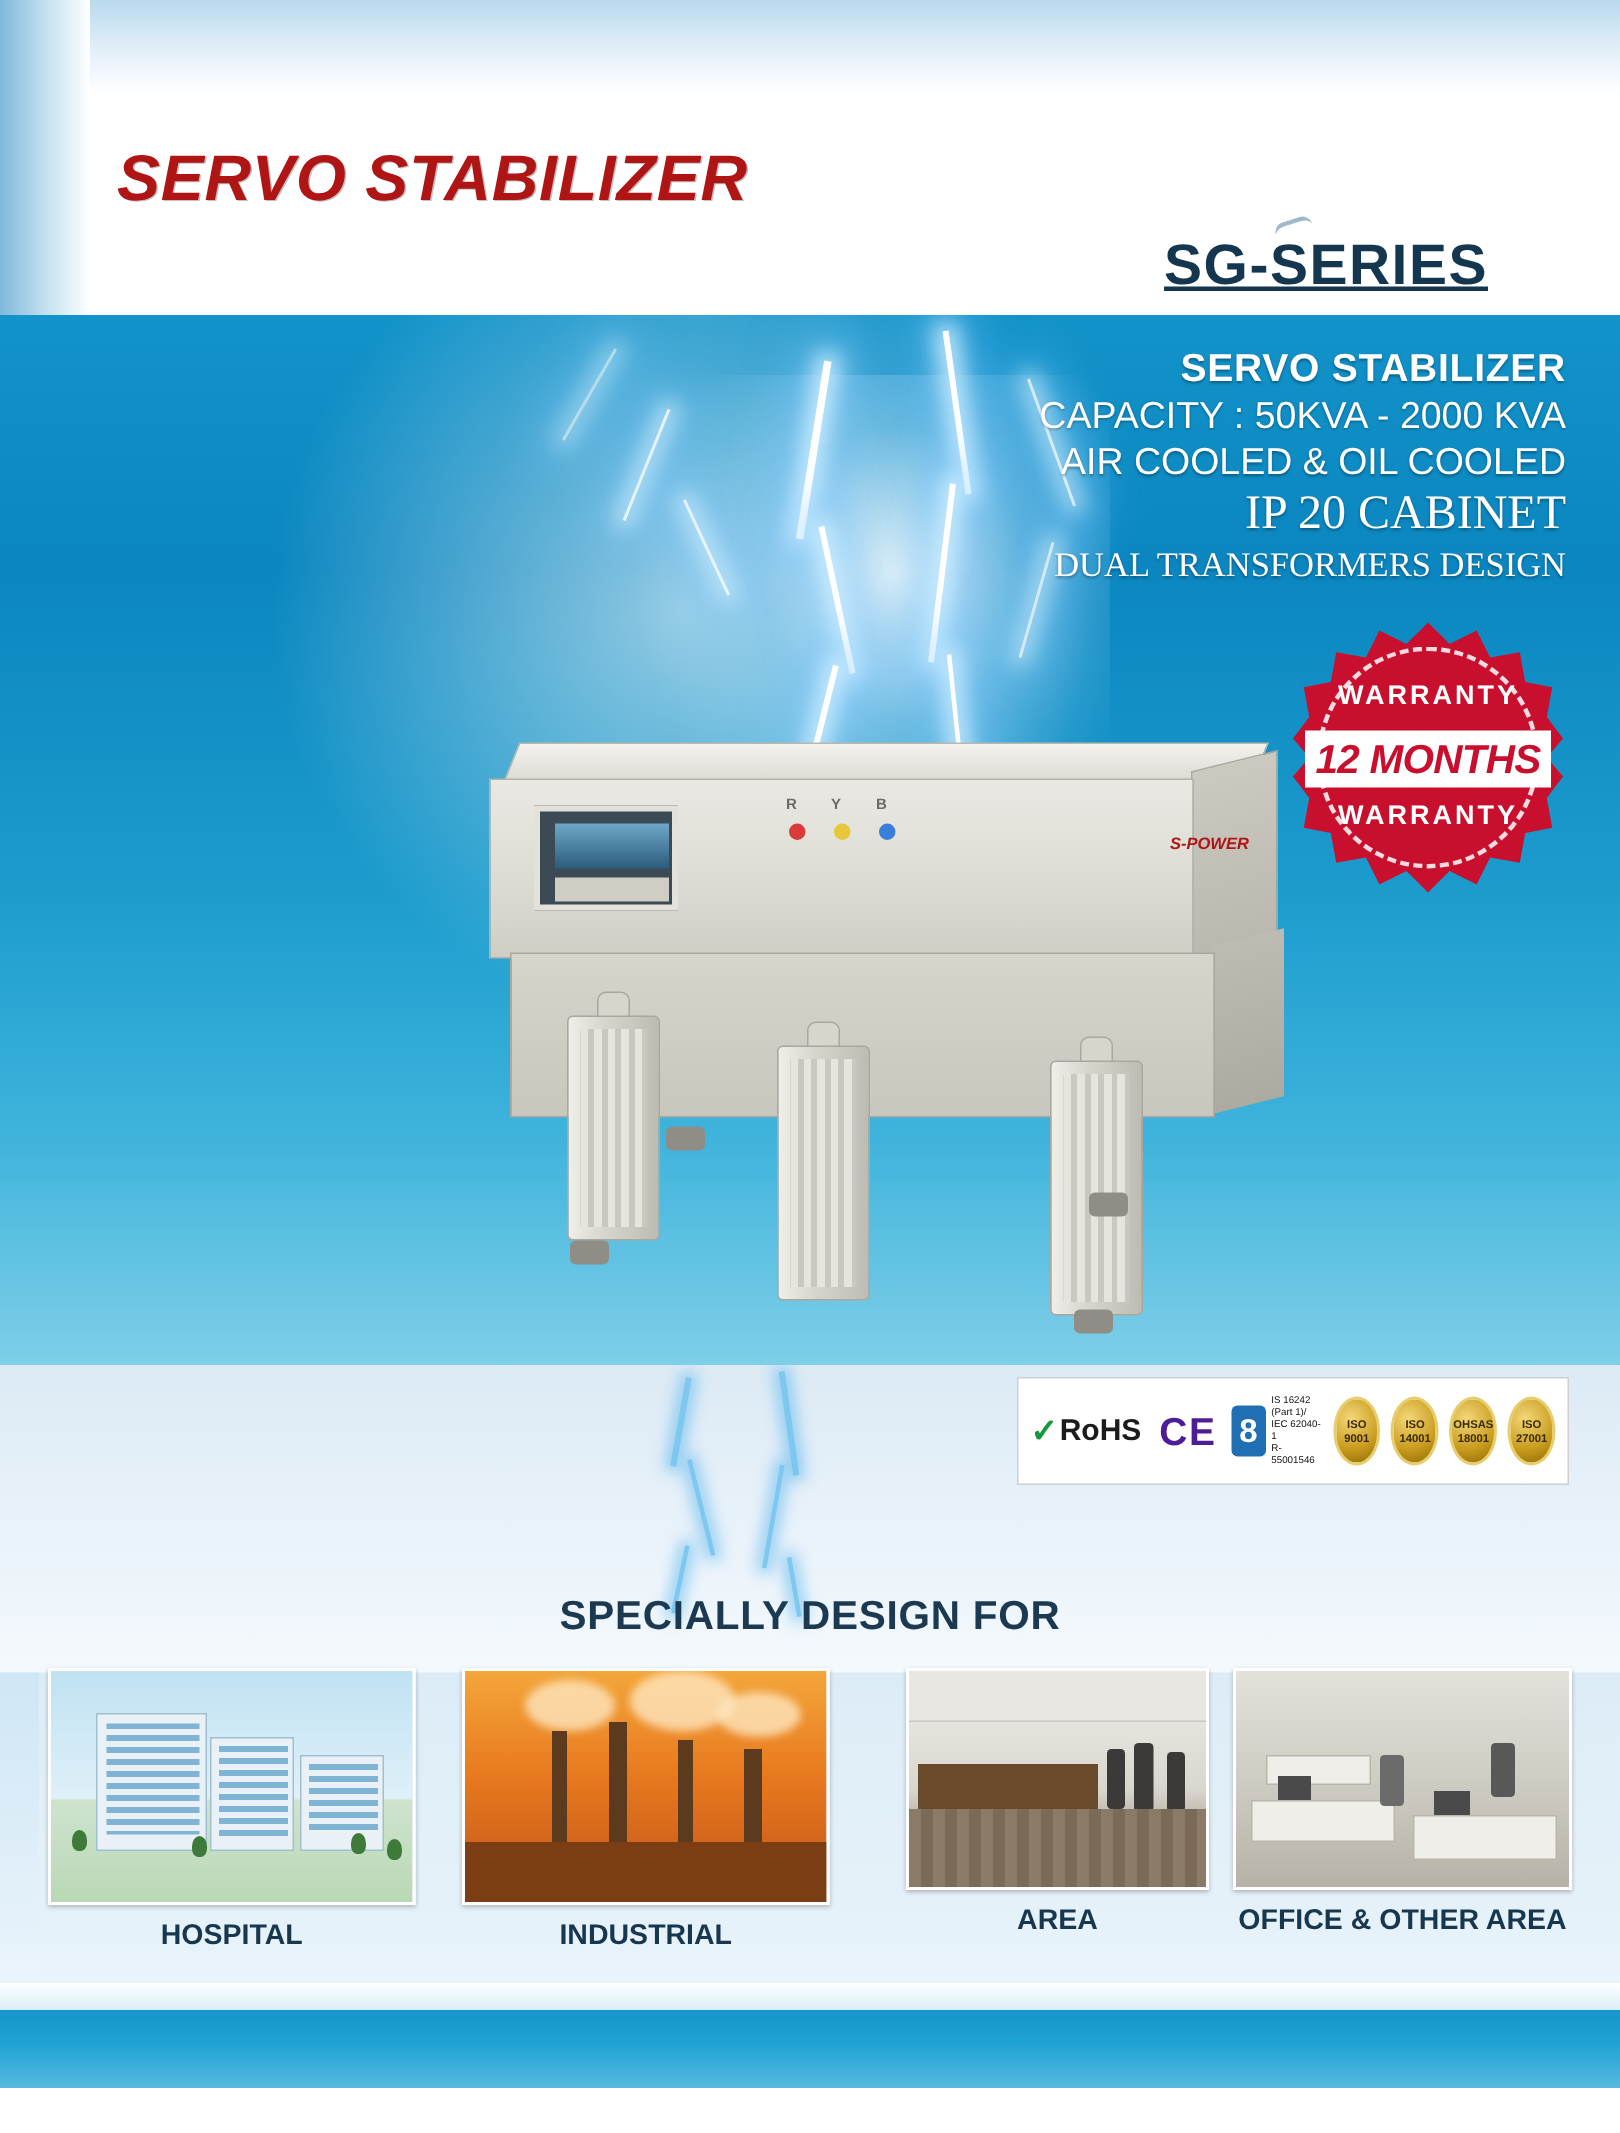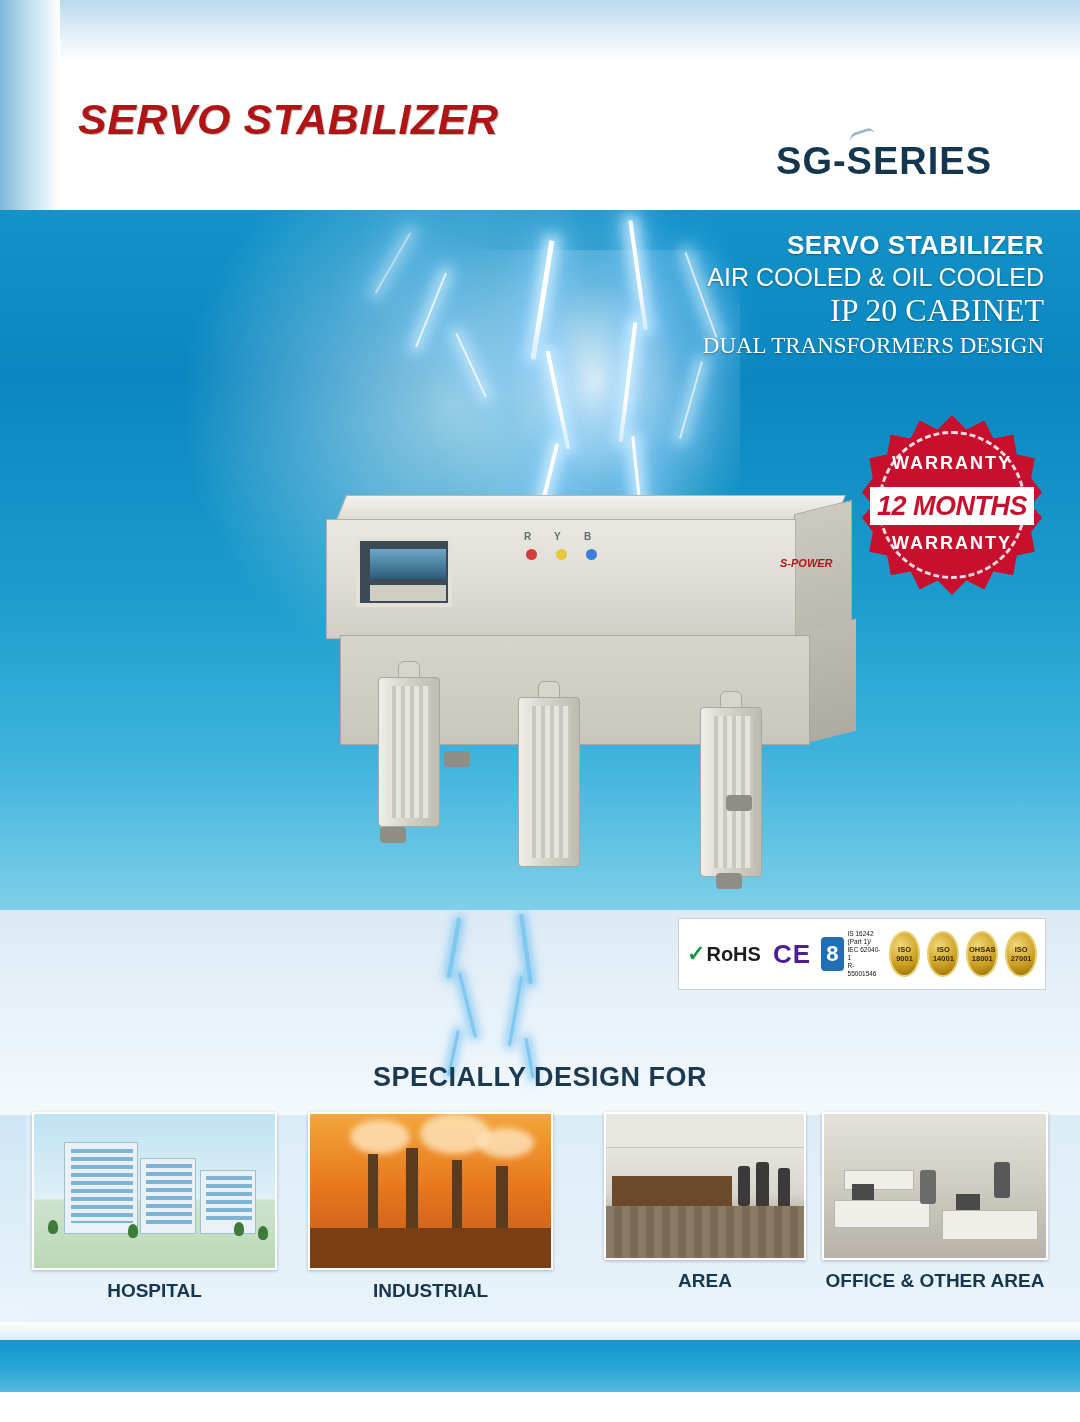--- a/index.html
+++ b/index.html
@@ -29,24 +29,25 @@
     background: linear-gradient(180deg,#b9d9ed 0%,#dcecf7 45%,#ffffff 100%);
   }
   .title-main {
     position: absolute; left: 78px; top: 95px;
     font-size: 43px; font-weight: bold; font-style: italic;
     letter-spacing: 0.5px;
     color: #b01515;
     text-shadow: 1px 1px 0 rgba(0,0,0,0.25);
   }
   .title-series {
-    position: absolute; right: 88px; top: 140px;
+    position: absolute; right: 88px; top: 156px;
     font-size: 38px; font-weight: bold;
     color: #14364f;
     letter-spacing: 1px;
+    text-decoration: underline;
   }
   .title-series .swoosh {
     position: absolute; left: 74px; top: -10px;
     width: 26px; height: 16px;
     border-top: 3px solid #9fb9c9;
     border-radius: 50%/90%;
     transform: rotate(-18deg);
   }
 
   
@@ -313,20 +314,21 @@
     <div class="bolt" style="left:628px;top:348px;width:3px;height:70px;transform:rotate(11deg);"></div>
 
     <div class="bolt" style="left:430px;top:60px;width:2px;height:80px;transform:rotate(22deg);opacity:.85;"></div>
     <div class="bolt" style="left:470px;top:120px;width:2px;height:70px;transform:rotate(-25deg);opacity:.8;"></div>
     <div class="bolt" style="left:700px;top:40px;width:2px;height:90px;transform:rotate(-20deg);opacity:.8;"></div>
     <div class="bolt" style="left:690px;top:150px;width:2px;height:80px;transform:rotate(16deg);opacity:.75;"></div>
     <div class="bolt" style="left:392px;top:18px;width:2px;height:70px;transform:rotate(30deg);opacity:.6;"></div>
 
     <div class="spec-block">
       <div class="spec-line-1">SERVO STABILIZER</div>
+      <div class="spec-line-2">CAPACITY : 50KVA - 2000 KVA</div>
       <div class="spec-line-3">AIR COOLED &amp; OIL COOLED</div>
       <div class="spec-line-4">IP 20 CABINET</div>
       <div class="spec-line-5">DUAL TRANSFORMERS DESIGN</div>
     </div>
 
     <div class="seal">
       <div class="seal-star"></div>
       <div class="seal-ring"></div>
       <div class="seal-top">WARRANTY</div>
       <div class="seal-band">12 MONTHS</div>

